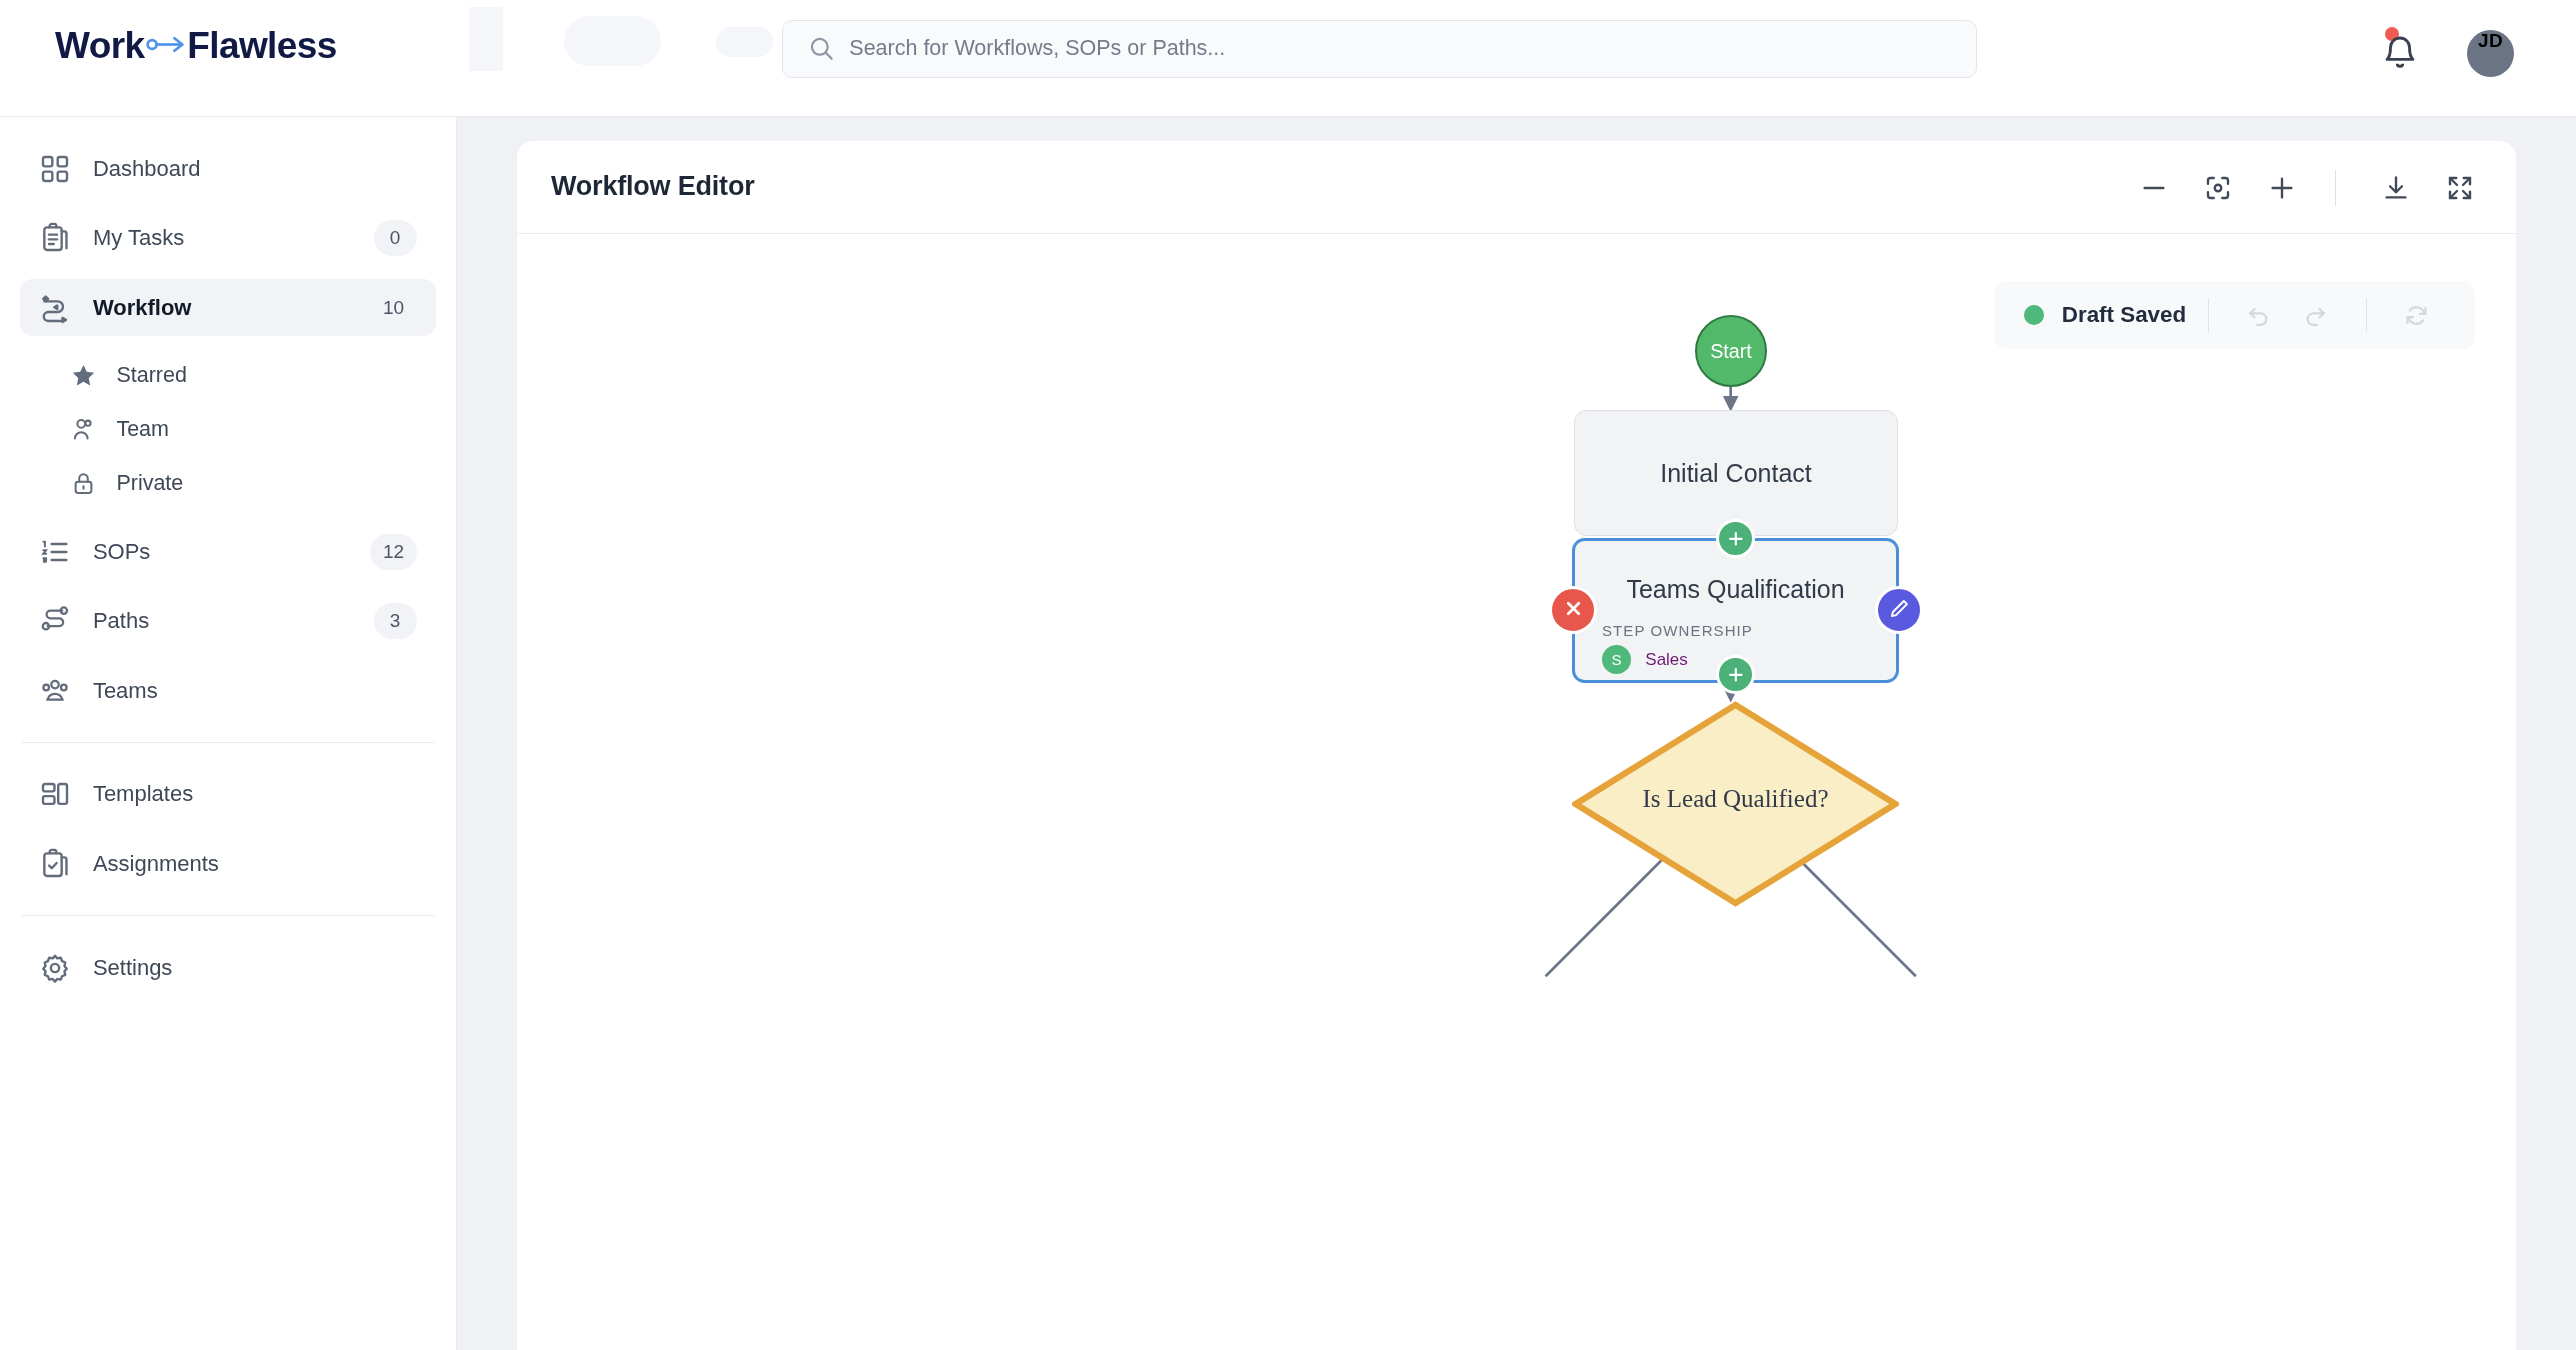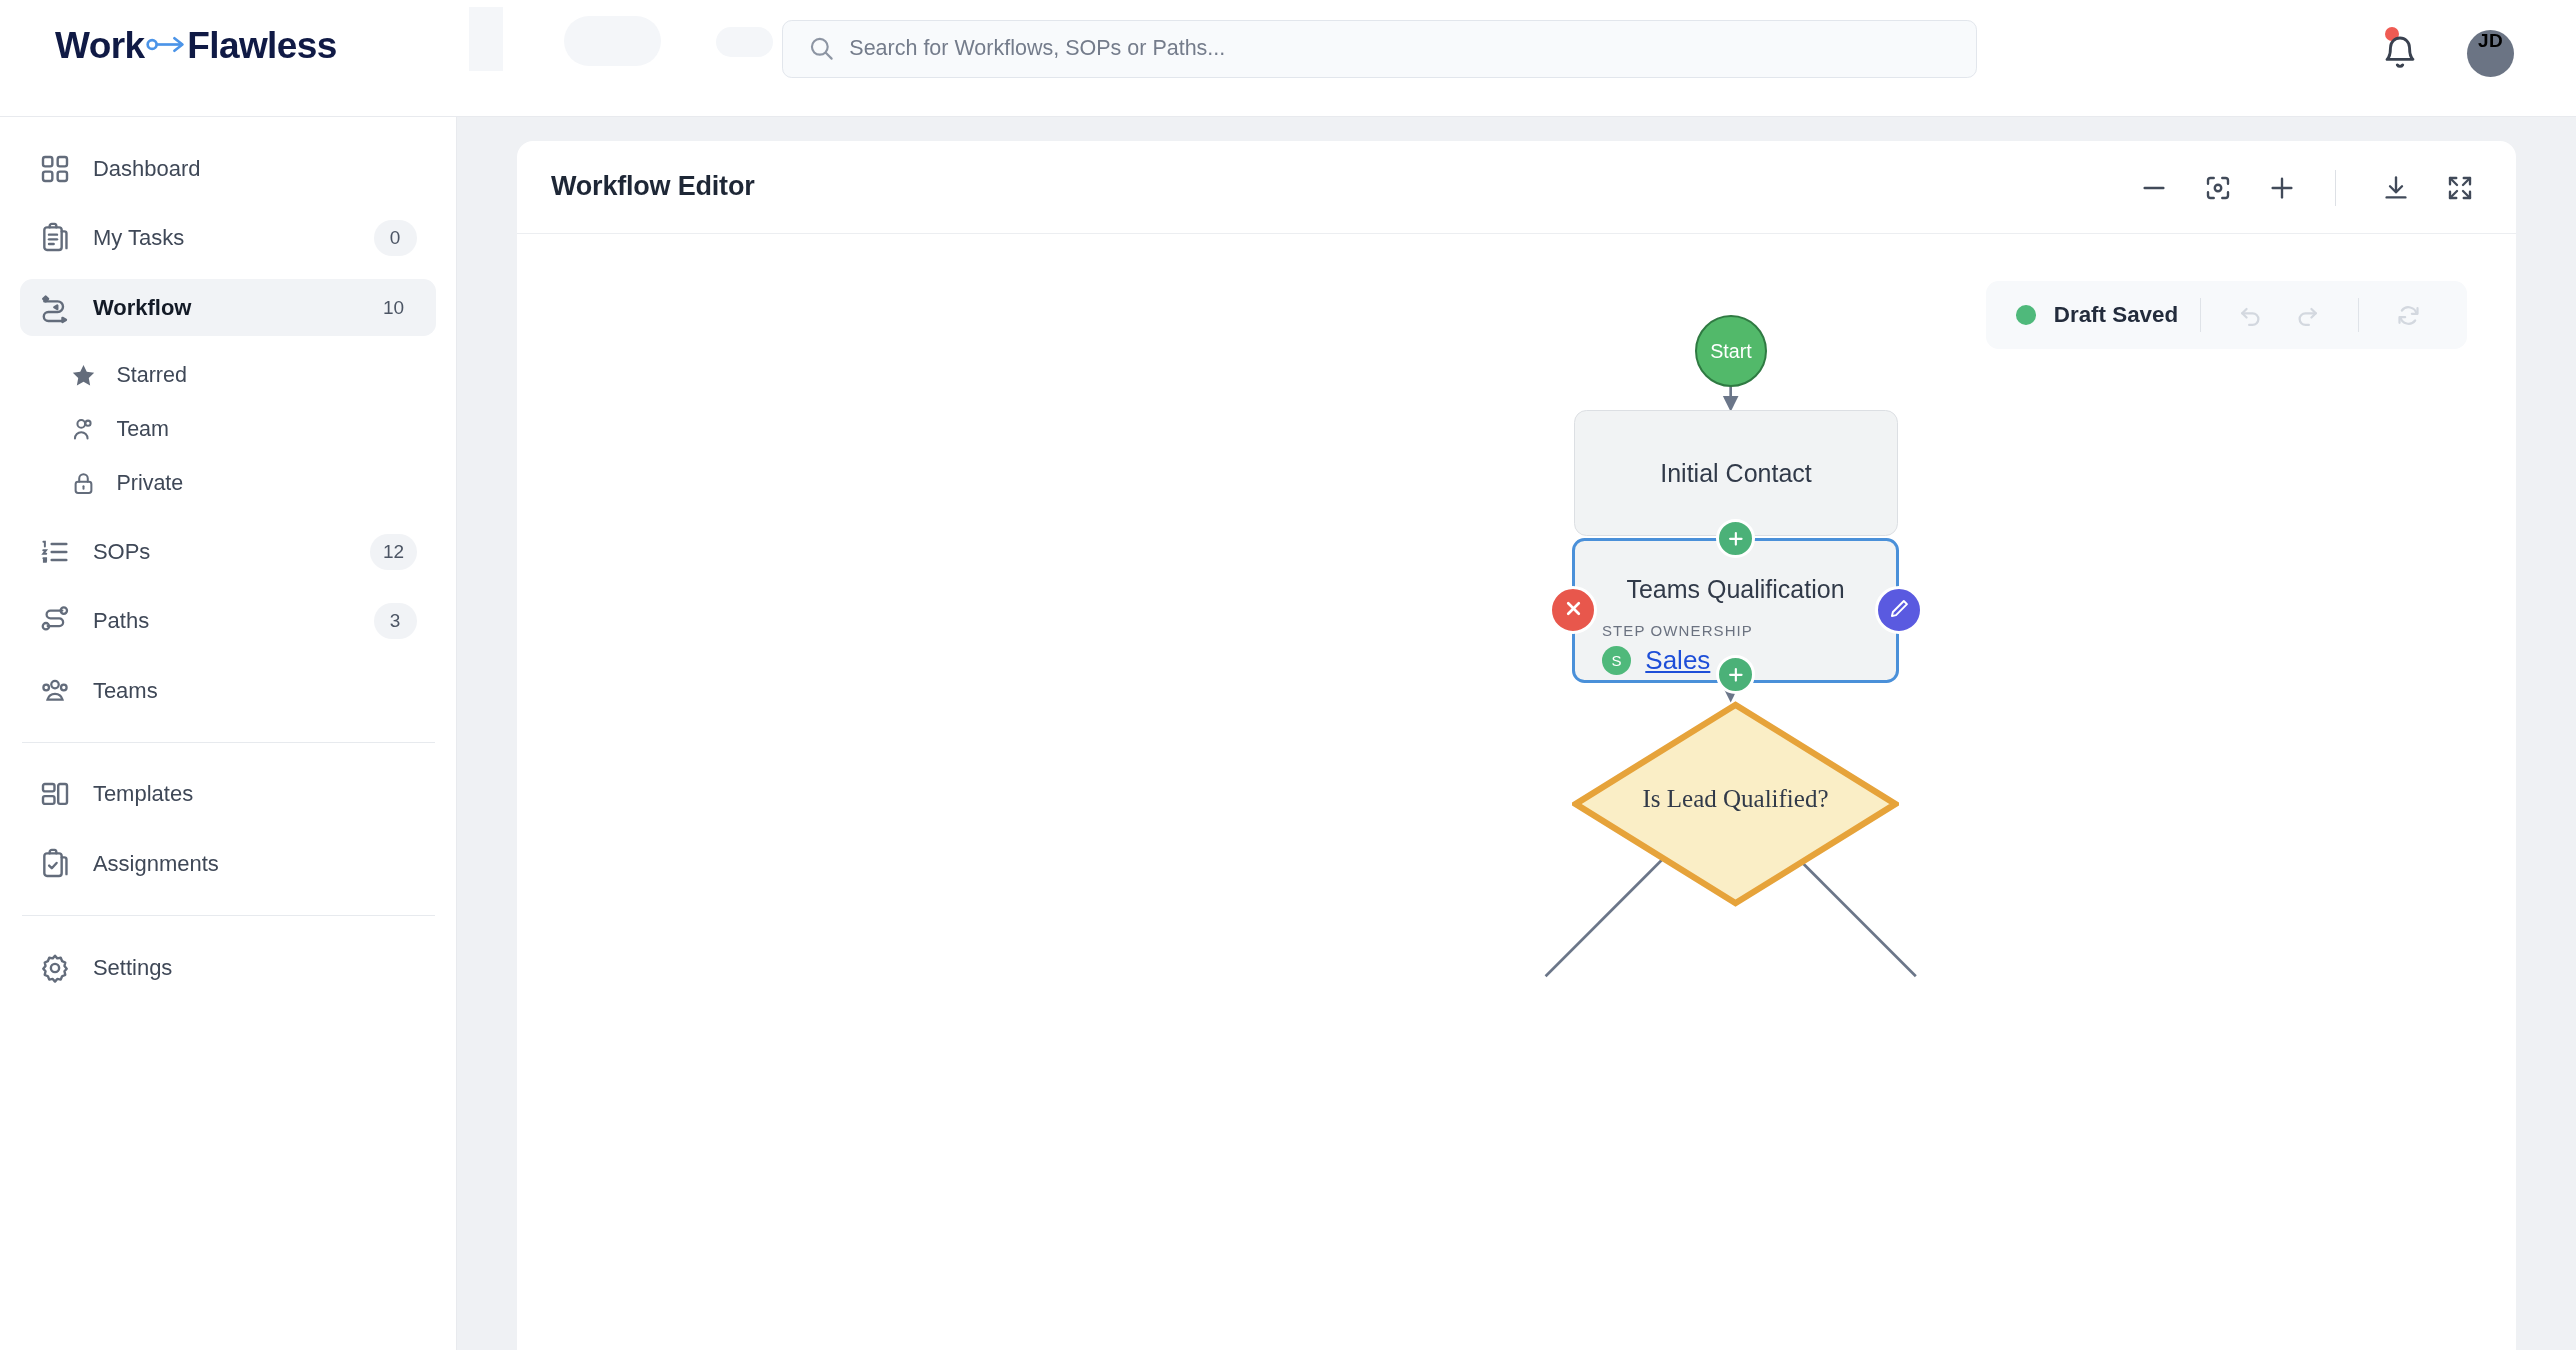--- a/index.html
+++ b/index.html
@@ -203,21 +203,21 @@
     position: absolute;
     left: 0; top: 93px;
     width: 1999px; height: 1159px;
     background: #ffffff;
     overflow: hidden;
   }
 
   
   .draft-pill {
     position: absolute;
-    right: 49px; top: 47px;
+    right: 41px; top: 47px;
     height: 68px;
     display: flex; align-items: center;
     padding: 0 30px;
     background: #f7f9fb;
     border-radius: 12.5px;
   }
   .draft-dot {
     width: 19.7px; height: 19.7px;
     border-radius: 50%;
     background: #4fb97b;
@@ -297,21 +297,21 @@
   }
   .owner-avatar {
     width: 29px; height: 29px;
     border-radius: 50%;
     background: #4fb97b;
     color: #ffffff;
     font-size: 15px;
     display: flex; align-items: center; justify-content: center;
     margin-right: 14.3px;
   }
-  .owner-name { font-size: 26px; color: #1d4ed8; text-decoration: underline; }
+  .owner-name { font-size: 17px; color: #701a75; }
 
   .handle {
     position: absolute;
     width: 39px; height: 39px;
     border-radius: 50%;
     background: #4bb178;
     border: 3.6px solid #ffffff;
     color: #ffffff;
     font-size: 24px; font-weight: 300;
     line-height: 1;

